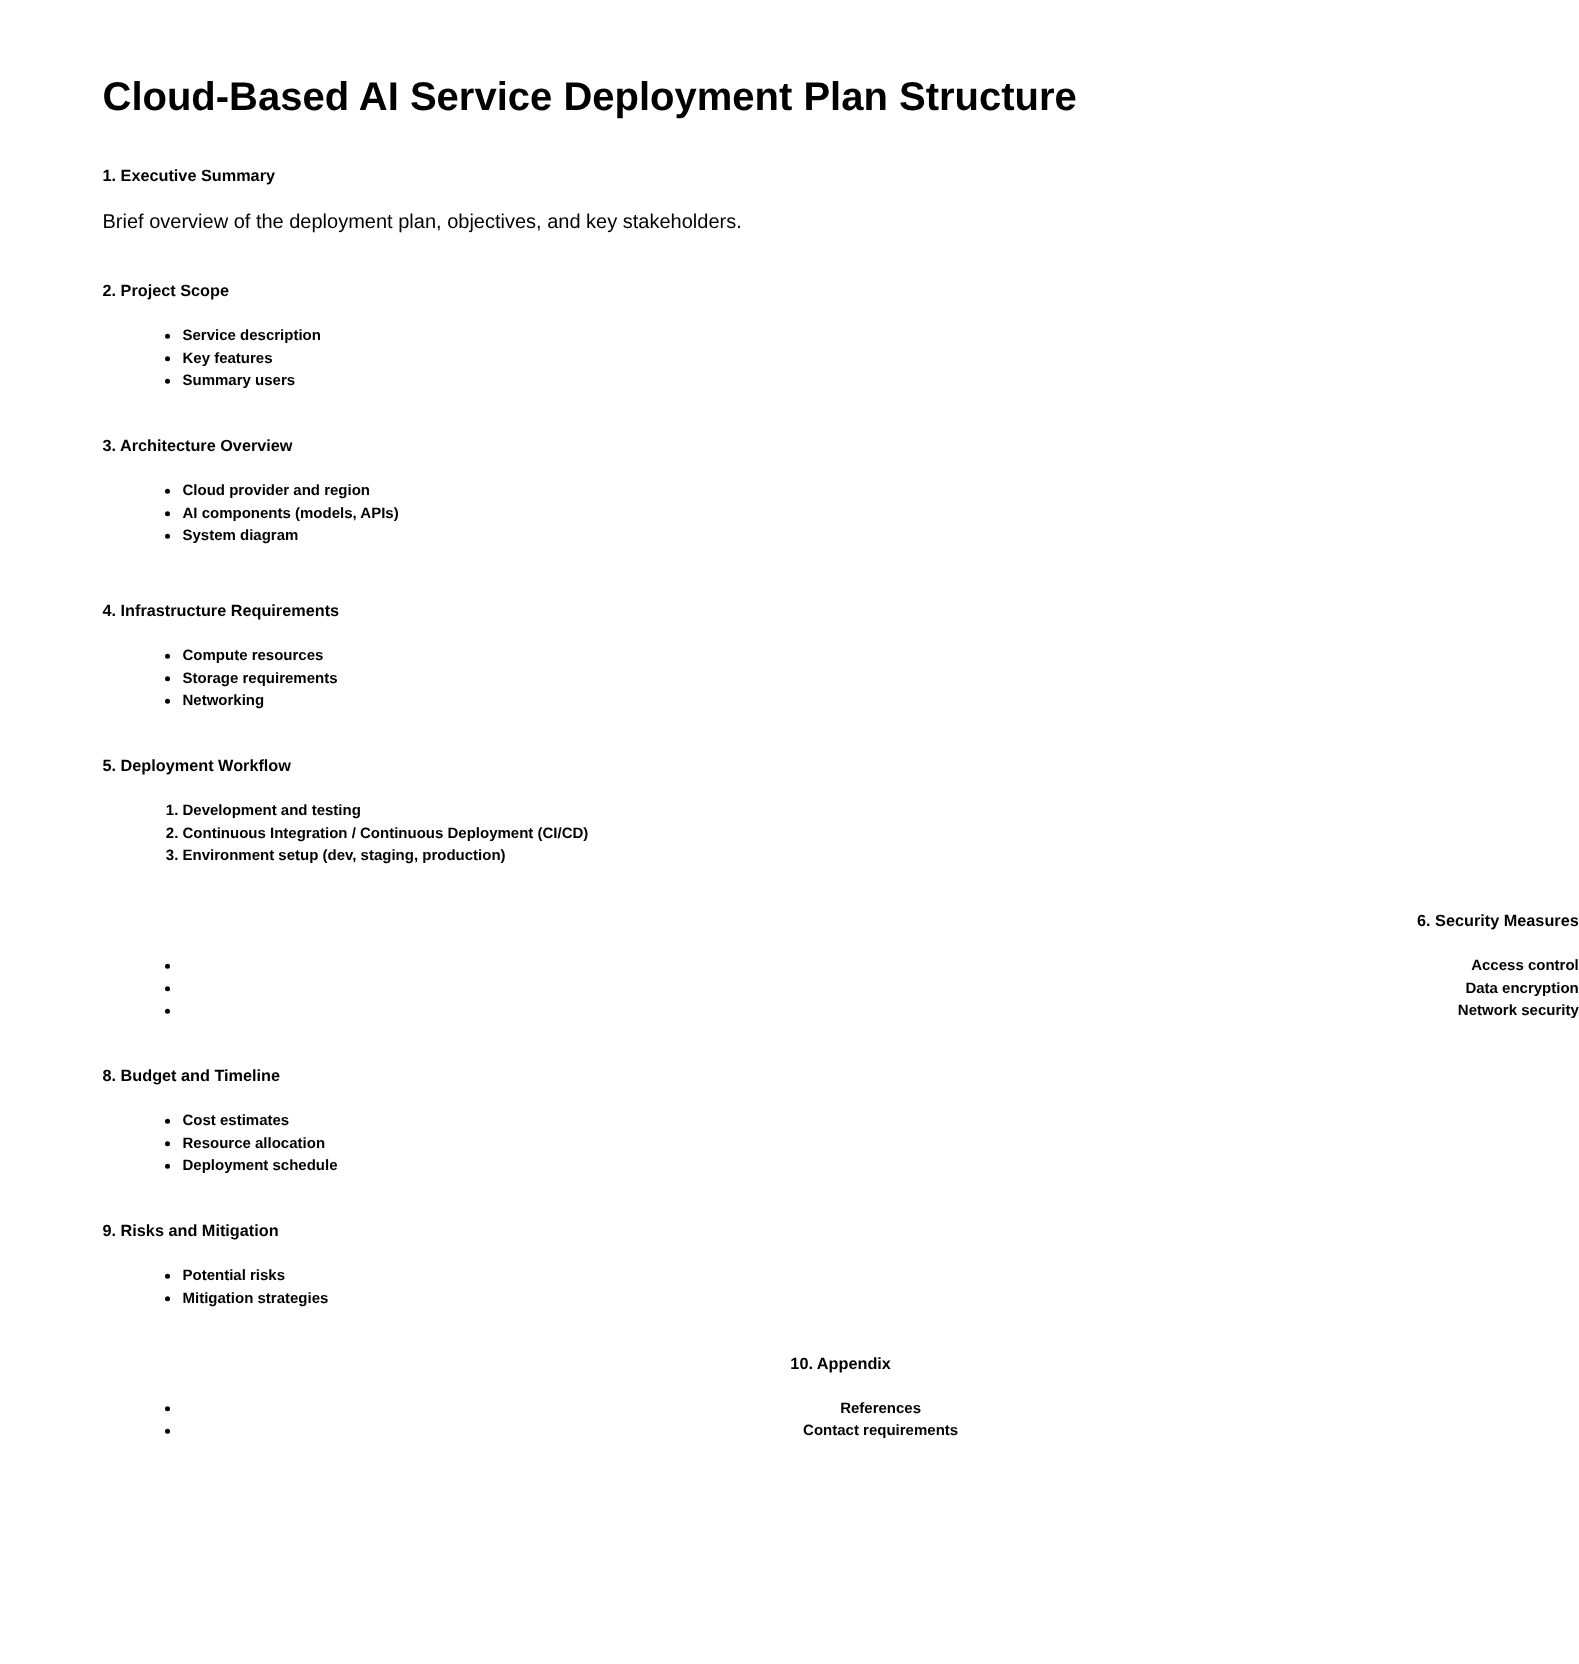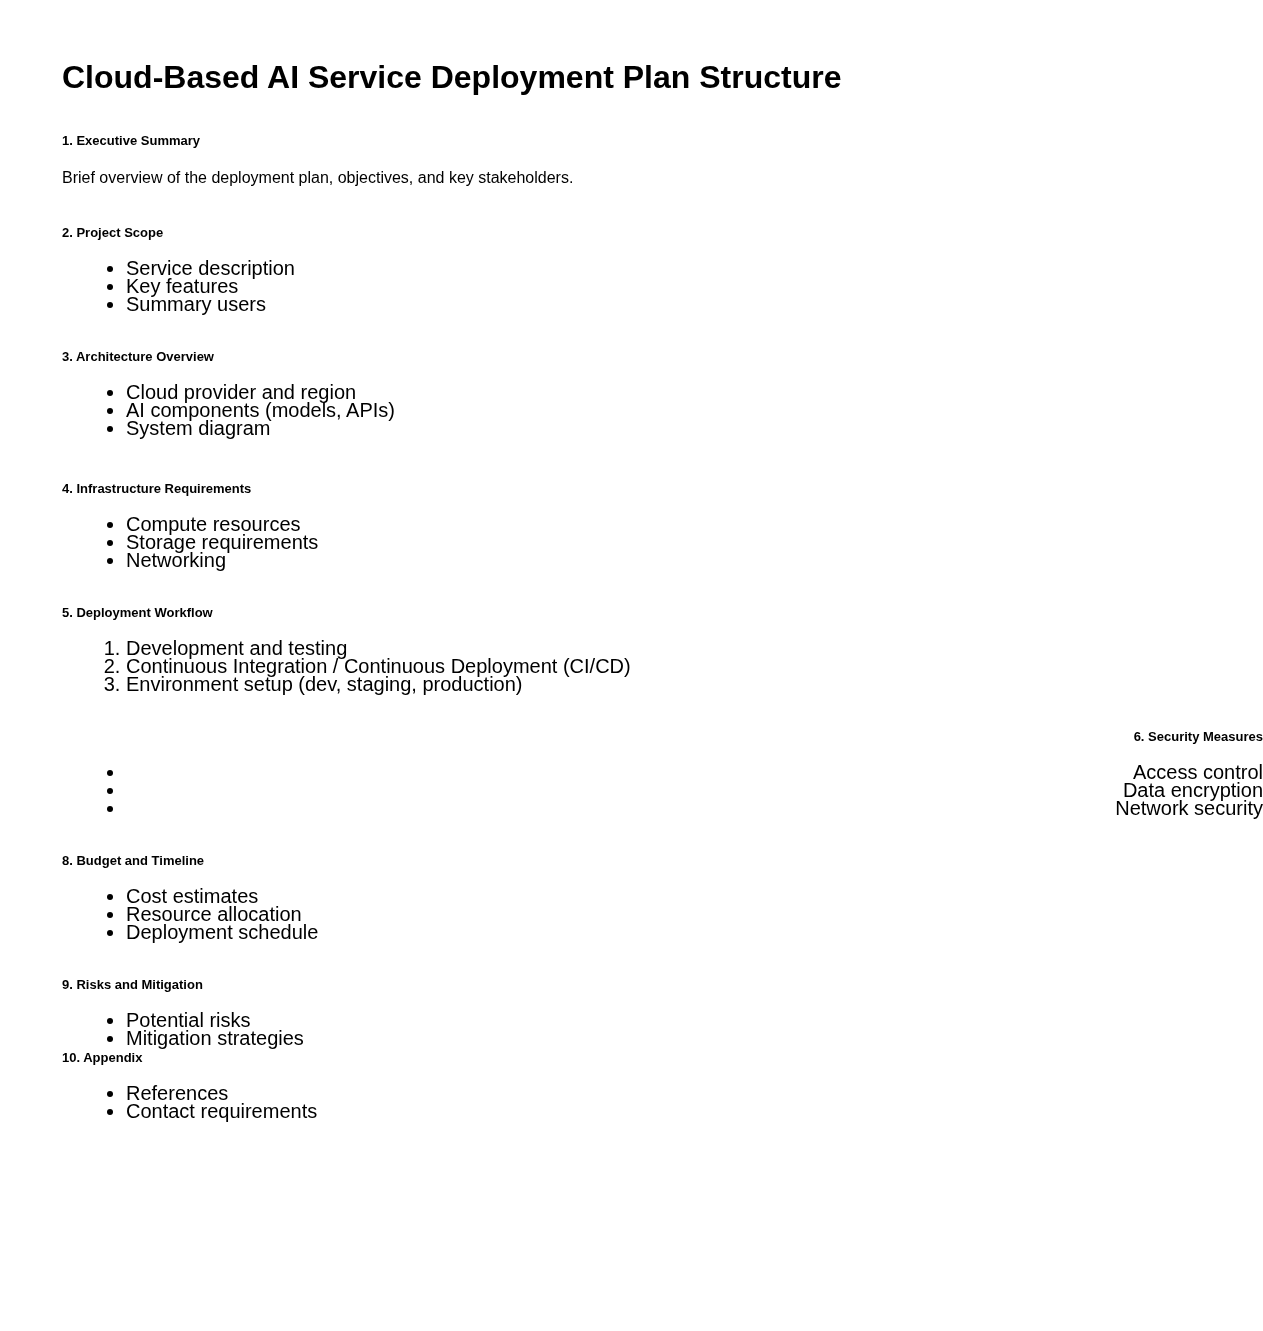--- a/index.html
+++ b/index.html
@@ -5,21 +5,21 @@
     html, body { margin: 0; padding: 0; background: #ffffff; }
     body {
       font-family: "Liberation Sans", sans-serif;
       color: #000;
       width: 1263px;
       height: 1331px;
       overflow: hidden;
     }
     .doc {
       position: relative;
-      padding-left: 62px;
+      padding-left: 82px;
       padding-top: 59px;
     }
     h1 {
       font-size: 32px;
       font-weight: bold;
       margin: 0;
       line-height: 37px;
     }
     .section { margin: 0; }
     h2 {
@@ -29,22 +29,23 @@
       line-height: 22px;
     }
     p.summary {
       font-size: 16px;
       line-height: 18px;
       margin: 0;
     }
     ul, ol {
       margin: 0;
       padding-left: 64px;
-      font-size: 20px;
+      font-size: 12px;
       line-height: 18px;
+      font-weight: bold;
     }
     ul { list-style-type: disc; }
     ol { list-style-type: decimal; }
     li { margin: 0; }
   </style>
 </head>
 <body>
 
 <div class="doc">
   <h1>Cloud-Based AI Service Deployment Plan Structure</h1>
@@ -110,20 +111,20 @@
   </div>
 
   <div class="section" style="margin-top:33px;">
     <h2>9. Risks and Mitigation</h2>
     <ul style="margin-top:15px;">
       <li>Potential risks</li>
       <li>Mitigation strategies</li>
     </ul>
   </div>
 
-  <div class="section" style="">
+  <div class="section" style="margin-top:33px;text-align:center;">
     <h2>10. Appendix</h2>
     <ul style="margin-top:15px;">
       <li>References</li>
       <li>Contact requirements</li>
     </ul>
   </div>
 </div>
 
 </body></html>

